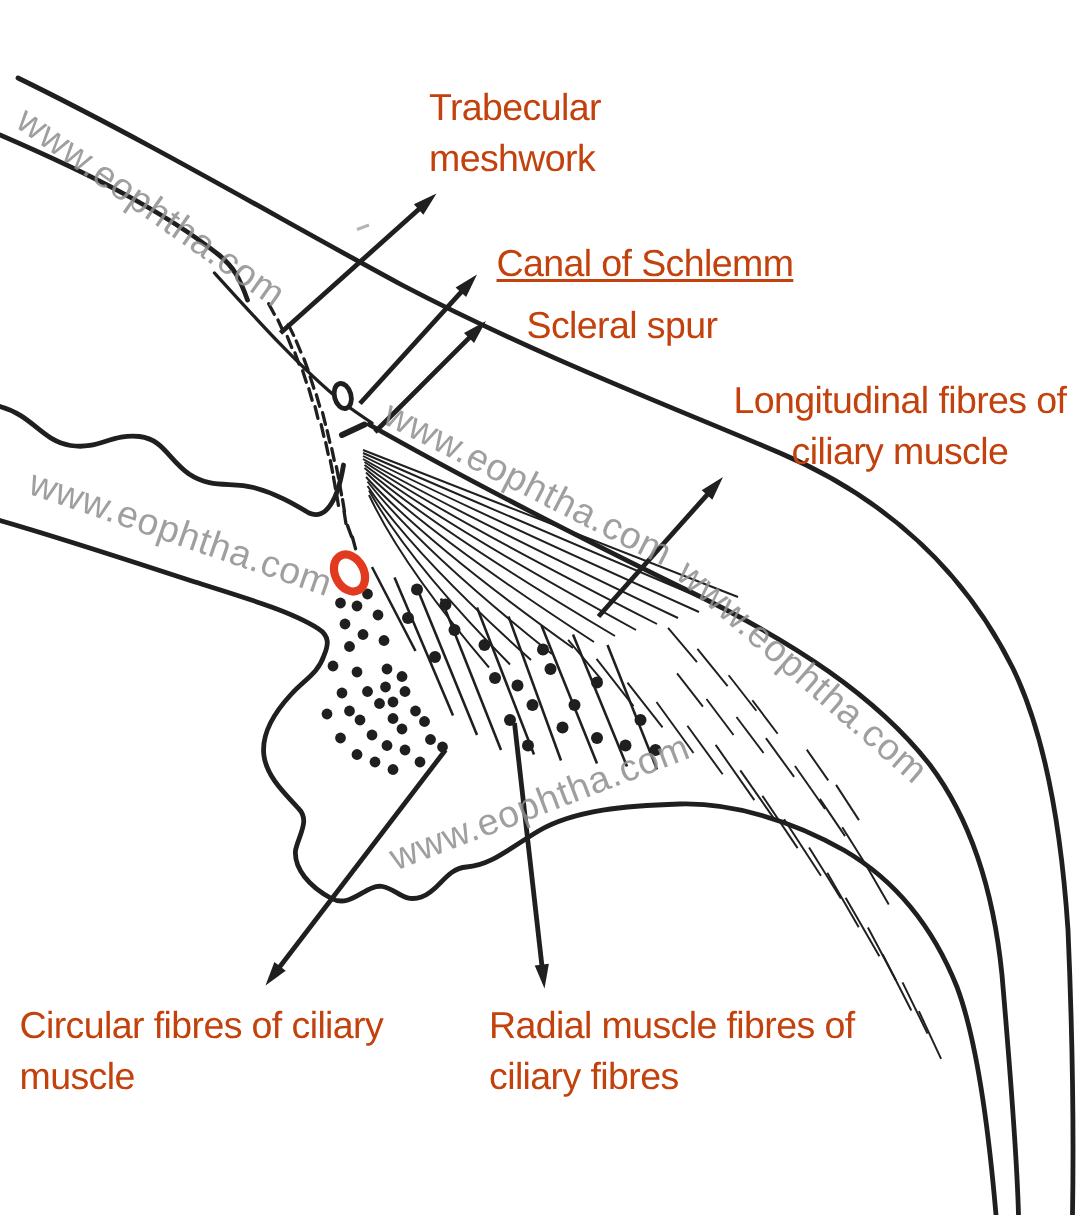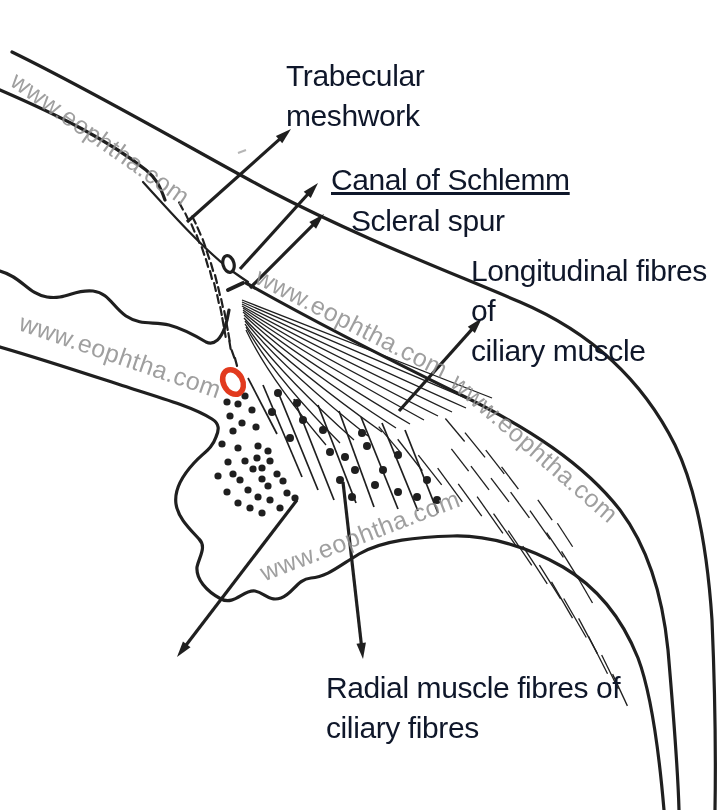--- a/index.html
+++ b/index.html
@@ -2,22 +2,22 @@
 <html><head>
 <meta charset="utf-8">
 <style>
   html,body{margin:0;padding:0;background:#fff;}
   .stage{position:relative;width:720px;height:810px;background:#ffffff;overflow:hidden;
          font-family:"Liberation Sans", sans-serif;}
   svg.art{position:absolute;left:0;top:0;z-index:2;}
   .wm-layer{position:absolute;left:0;top:0;width:100%;height:100%;z-index:3;pointer-events:none;}
   .wm{position:absolute;font-size:25px;letter-spacing:.5px;white-space:nowrap;
       transform-origin:0 0;opacity:.85;}
-  .label{position:absolute;z-index:4;font-size:30px;line-height:1.34;letter-spacing:-0.4px;
-         color:#0f172a;white-space:pre-line;}
+  .label{position:absolute;z-index:4;font-size:25px;line-height:1.34;letter-spacing:-0.4px;
+         color:#c2410c;white-space:pre-line;}
 </style>
 </head>
 <body>
 
 <div class="stage">
 
   <svg class="art" id="art" width="720" height="810" viewBox="0 0 720 810">
       <path d="M12,52 C100,95 190,148 268,190 C360,238 450,272 520,302 C595,334 645,385 675,445 C698,492 708,560 712,620 C715,690 716,750 715,810" fill="none" stroke="#1f1f1f" stroke-width="3.2" stroke-linecap="round"></path>
       <path d="M246,283 C320,325 390,360 455,392 C530,428 585,465 620,510 C650,550 663,600 668,650 C674,720 678,770 679,810" fill="none" stroke="#1f1f1f" stroke-width="3.2" stroke-linecap="round"></path>
       <path d="M0,90 C60,116 108,140 146,170 C156,178 160,186 165,200" fill="none" stroke="#1f1f1f" stroke-width="3.2" stroke-linecap="round"></path>
@@ -180,17 +180,19 @@
       <div class="wm" style="left: 25px; top: 308px; color: rgb(143, 143, 143); transform: rotate(19deg);">www.eophtha.com</div>
       <div class="wm" style="left: 264px; top: 262px; color: rgb(143, 143, 143); transform: rotate(27deg);">www.eophtha.com</div>
       <div class="wm" style="left: 464px; top: 368px; color: rgb(143, 143, 143); transform: rotate(41deg);">www.eophtha.com</div>
       <div class="wm" style="left: 256px; top: 560px; color: rgb(143, 143, 143); transform: rotate(-21deg);">www.eophtha.com</div>
     </div>
 
   <div class="label" style="left:286px;top:56px;">Trabecular
 meshwork</div>
   <div class="label" style="left:331px;top:160px;text-decoration:underline;">Canal of Schlemm</div>
   <div class="label" style="left:331px;top:201px;margin-left:20px;">Scleral spur</div>
-  <div class="label" style="left:471px;top:251px;">Longitudinal fibres of
+  <div class="label" style="left:489px;top:251px;text-align:center;">Longitudinal fibres of
 ciliary muscle</div>
+  <div class="label" style="left:13px;top:668px;">Circular fibres of ciliary
+muscle</div>
   <div class="label" style="left:326px;top:668px;">Radial muscle fibres of
 ciliary fibres</div>
 </div>
 
 </body></html>

